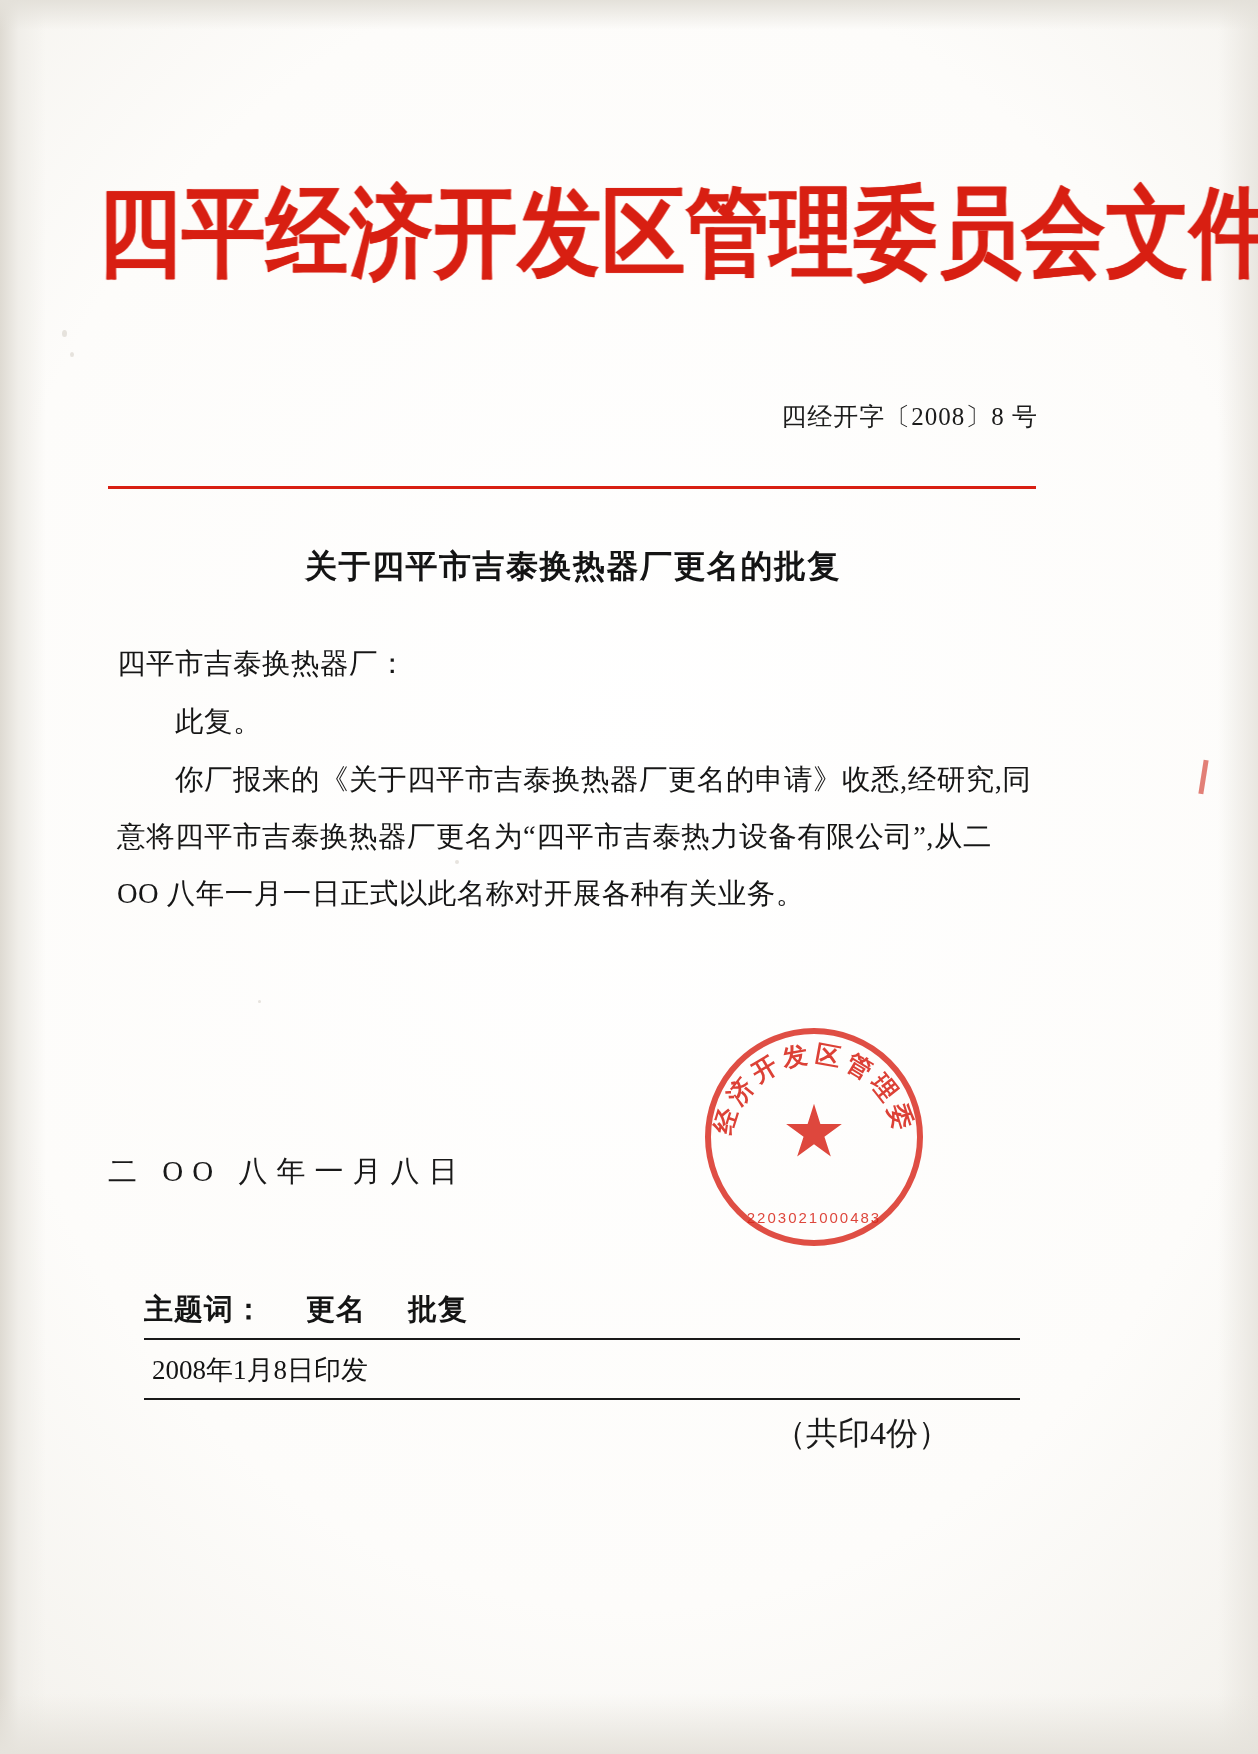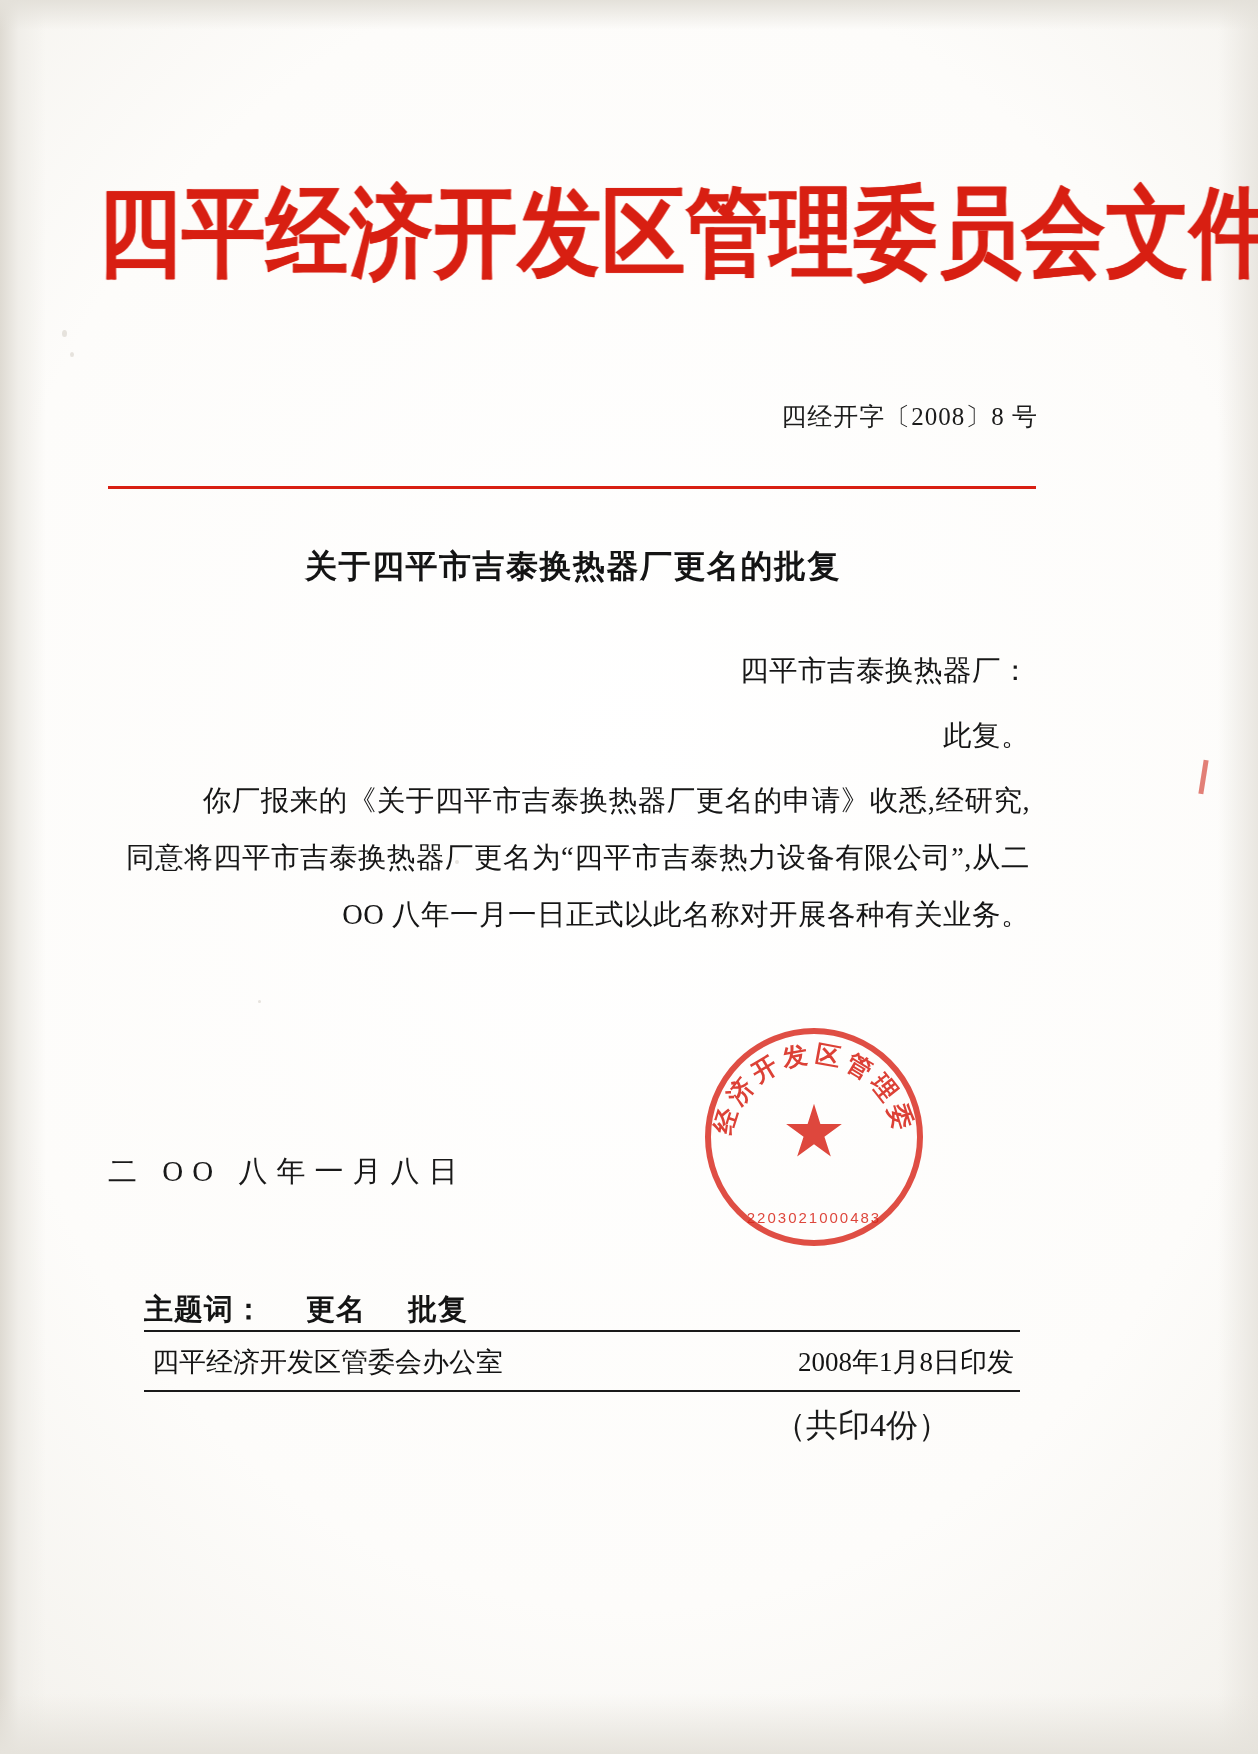--- a/index.html
+++ b/index.html
@@ -132,22 +132,21 @@
     left: 8px;
     top: 634px;
     width: 922px;
     font-size: 28.5px;
     line-height: 57px;
     color: #161616;
     letter-spacing: 0.5px;
     font-family: "Liberation Serif", serif;
   }
   .body-block p {
-    margin: 8px;
-    text-align: right;
+    margin: 1px;
   }
   .indent2 { text-indent: 58px; }
 
   
   .seal-wrap {
     position: absolute;
     left: 597px;
     top: 1028px;
     width: 218px;
     height: 218px;
@@ -217,20 +216,21 @@
     position: absolute;
     left: 36px;
     top: 1290px;
     width: 900px;
   }
   .subject-line {
     font-size: 29px;
     font-weight: bold;
     color: #141414;
     letter-spacing: 1px;
+    padding-bottom: 8px;
     font-family: "Liberation Serif", serif;
   }
   .subject-line .gap { display: inline-block; width: 42px; }
   .rule {
     height: 2px;
     background: #1a1a1a;
     width: 876px;
   }
   .footer-row {
     display: flex;
@@ -309,21 +309,20 @@
     </div>
 
     <div class="date-line">二 OO 八年一月八日</div>
 
     <div class="footer">
       <div class="subject-line">
         <span>主题词：</span><span class="gap"></span><span>更名</span><span class="gap"></span><span>批复</span>
       </div>
       <div class="rule"></div>
       <div class="footer-row">
-        <span>四平经济开发区管委会办公室</span>
         <span>2008年1月8日印发</span>
       </div>
       <div class="rule"></div>
       <div class="copies">（共印4份）</div>
     </div>
 
   </div>
 </div>
 
 </body></html>

